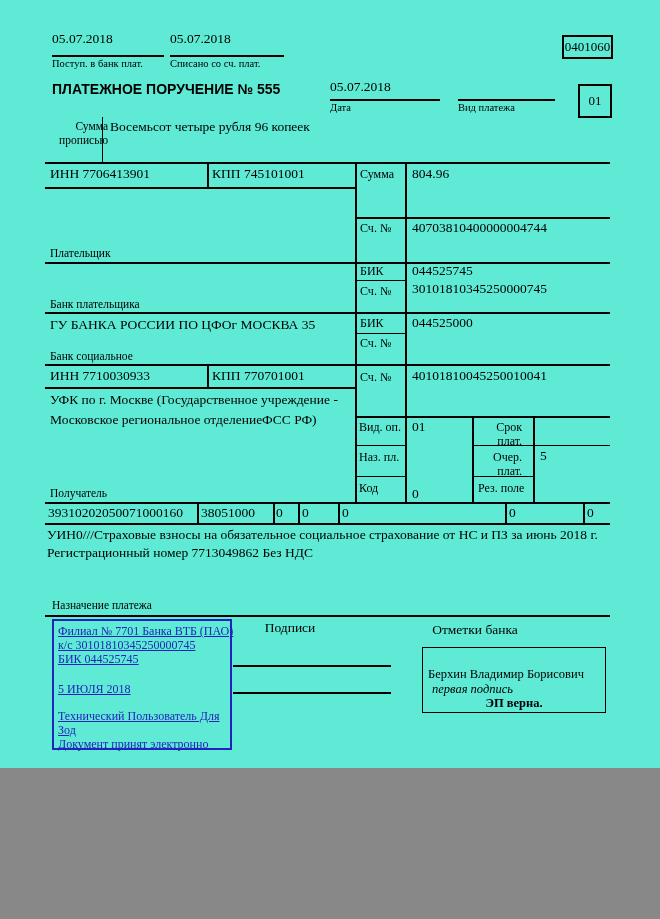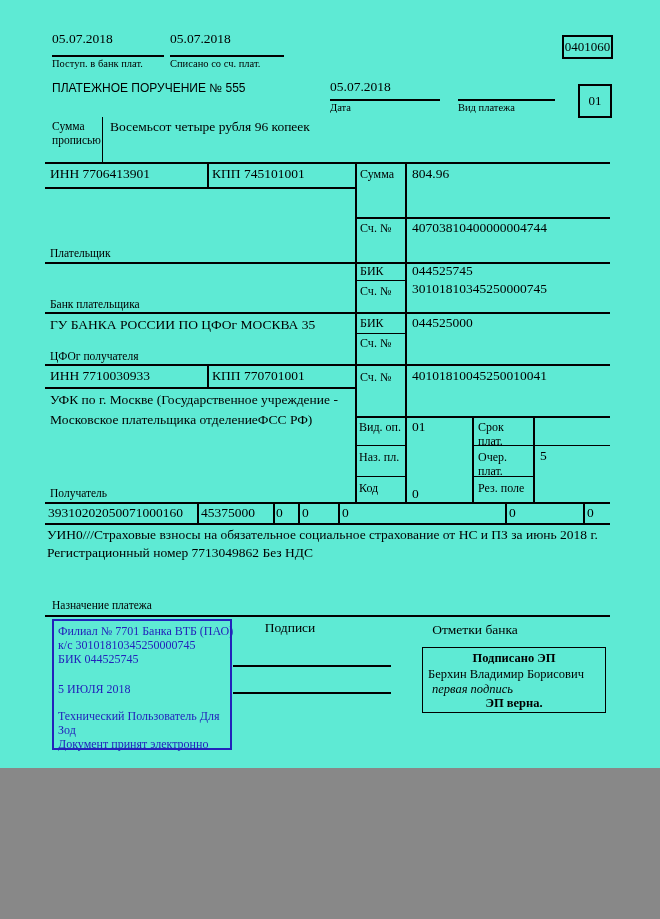--- a/index.html
+++ b/index.html
@@ -4,29 +4,29 @@
 <style>
   html,body { margin:0; padding:0; background:#888; }
   .page {
     position:relative; width:660px; height:768px; background:#5eead4;
     font-family:"Liberation Serif", serif; color:#000; overflow:hidden;
   }
   .hl { position:absolute; background:#000; height:1px; }
   .vl { position:absolute; background:#000; width:1px; }
   .val { position:absolute; font-size:13.5px; white-space:nowrap; }
   .lbl { position:absolute; font-size:10.5px; white-space:nowrap; }
-  .slbl { position:absolute; font-size:12px; }
+  .slbl { position:absolute; font-size:12px;text-align:right; }
   .wrap { white-space:normal; }
   .title {
     position:absolute; font-family:"Liberation Sans", sans-serif;
-    font-weight:normal; font-size:12px; white-space:nowrap;
+    font-weight:bold; font-size:14px; white-space:nowrap;
   }
   .box { position:absolute; border:2px solid #000; text-align:center; font-size:13px; }
   .bluestamp { position:absolute; border:2px solid #2323bb; color:#2323bb; font-size:12px; }
-  .bluestamp div { position:absolute; white-space:nowrap; }
+  .bluestamp div { position:absolute; white-space:nowrap;text-decoration:underline; }
   .sigstamp { position:absolute; border:1.5px solid #000; font-size:12.5px; }
   .sigstamp div { position:absolute; white-space:nowrap; }
   .b { font-weight:bold; }
   .i { font-style:italic; }
 </style>
 </head>
 <body>
 
 <div class="page">
 
@@ -83,51 +83,51 @@
   <div class="slbl" style="left:360px;top:221px">Сч. №</div>
   <div class="val" style="left:412px;top:220px">40703810400000004744</div>
 
   <div class="slbl" style="left:50px;top:298px;font-size:11.5px">Банк плательщика</div>
   <div class="slbl" style="left:360px;top:264px">БИК</div>
   <div class="val" style="left:412px;top:263px">044525745</div>
   <div class="slbl" style="left:360px;top:284px">Сч. №</div>
   <div class="val" style="left:412px;top:281px">30101810345250000745</div>
 
   <div class="val" style="left:50px;top:317px">ГУ БАНКА РОССИИ ПО ЦФОг МОСКВА 35</div>
-  <div class="slbl" style="left:50px;top:350px;font-size:11.5px">ЦФОг получателя</div>
+  <div class="slbl" style="left:50px;top:350px;font-size:11.5px">Банк социальное</div>
   <div class="slbl" style="left:360px;top:316px">БИК</div>
   <div class="val" style="left:412px;top:315px">044525000</div>
   <div class="slbl" style="left:360px;top:336px">Сч. №</div>
   <div class="val" style="left:412px;top:334px"></div>
 
   <div class="val" style="left:50px;top:368px">ИНН 7710030933</div>
   <div class="val" style="left:212px;top:368px">КПП 770701001</div>
   <div class="slbl" style="left:360px;top:370px">Сч. №</div>
   <div class="val" style="left:412px;top:368px">40101810045250010041</div>
-  <div class="val wrap" style="left:50px;top:390px;width:310px;line-height:19.5px">УФК по г. Москве (Государственное учреждение - Московское плательщика отделениеФСС РФ)</div>
+  <div class="val wrap" style="left:50px;top:390px;width:310px;line-height:19.5px">УФК по г. Москве (Государственное учреждение - Московское региональное отделениеФСС РФ)</div>
   <div class="slbl" style="left:50px;top:487px;font-size:11.5px">Получатель</div>
 
   <div class="slbl" style="left:359px;top:420px">Вид. оп.</div>
   <div class="val" style="left:412px;top:419px">01</div>
   <div class="slbl wrap" style="left:478px;top:420px;width:44px;line-height:14px">Срок плат.</div>
   <div class="slbl" style="left:359px;top:450px">Наз. пл.</div>
   <div class="slbl wrap" style="left:478px;top:450px;width:44px;line-height:14px">Очер. плат.</div>
   <div class="val" style="left:540px;top:448px">5</div>
   <div class="slbl" style="left:359px;top:481px">Код</div>
   <div class="val" style="left:412px;top:486px">0</div>
   <div class="slbl" style="left:478px;top:481px">Рез. поле</div>
 
   <i class="vl" style="left:197px;top:502px;height:21px;width:1.5px"></i>
   <i class="vl" style="left:273px;top:502px;height:21px;width:1.5px"></i>
   <i class="vl" style="left:298px;top:502px;height:21px;width:1.5px"></i>
   <i class="vl" style="left:338px;top:502px;height:21px;width:1.5px"></i>
   <i class="vl" style="left:505px;top:502px;height:21px;width:1.5px"></i>
   <i class="vl" style="left:583px;top:502px;height:21px;width:1.5px"></i>
   <div class="val" style="left:48px;top:505px">39310202050071000160</div>
-  <div class="val" style="left:201px;top:505px">45375000</div>
+  <div class="val" style="left:201px;top:505px">38051000</div>
   <div class="val" style="left:276px;top:505px">0</div>
   <div class="val" style="left:302px;top:505px">0</div>
   <div class="val" style="left:342px;top:505px">0</div>
   <div class="val" style="left:509px;top:505px">0</div>
   <div class="val" style="left:587px;top:505px">0</div>
 
   <div class="val" style="left:47px;top:527px">УИН0///Страховые взносы на обязательное социальное страхование от НС и ПЗ за июнь 2018 г.</div>
   <div class="val" style="left:47px;top:545px">Регистрационный номер 7713049862 Без НДС</div>
   <div class="slbl" style="left:52px;top:599px;font-size:11.5px">Назначение платежа</div>
   <i class="hl" style="left:45px;top:615px;width:565px;height:1.5px"></i>
@@ -140,19 +140,18 @@
   <div class="bluestamp" style="left:52px;top:619px;width:176px;height:127px">
     <div style="left:4px;top:3px">Филиал № 7701 Банка ВТБ (ПАО)</div>
     <div style="left:4px;top:17px">к/с 30101810345250000745</div>
     <div style="left:4px;top:31px">БИК 044525745</div>
     <div style="left:4px;top:61px">5 ИЮЛЯ 2018</div>
     <div style="left:4px;top:88px;width:168px;white-space:normal;line-height:14px">Технический Пользователь Для Зод</div>
     <div style="left:4px;top:116px">Документ принят электронно</div>
   </div>
 
   <div class="sigstamp" style="left:422px;top:647px;width:182px;height:64px">
-    <div class="b" style="left:0;top:3px;width:100%;text-align:center">Подписано ЭП</div>
     <div style="left:5px;top:19px">Берхин Владимир Борисович</div>
     <div class="i" style="left:9px;top:34px">первая подпись</div>
     <div class="b" style="left:0;top:48px;width:100%;text-align:center">ЭП верна.</div>
   </div>
 
 </div>
 
 </body></html>

